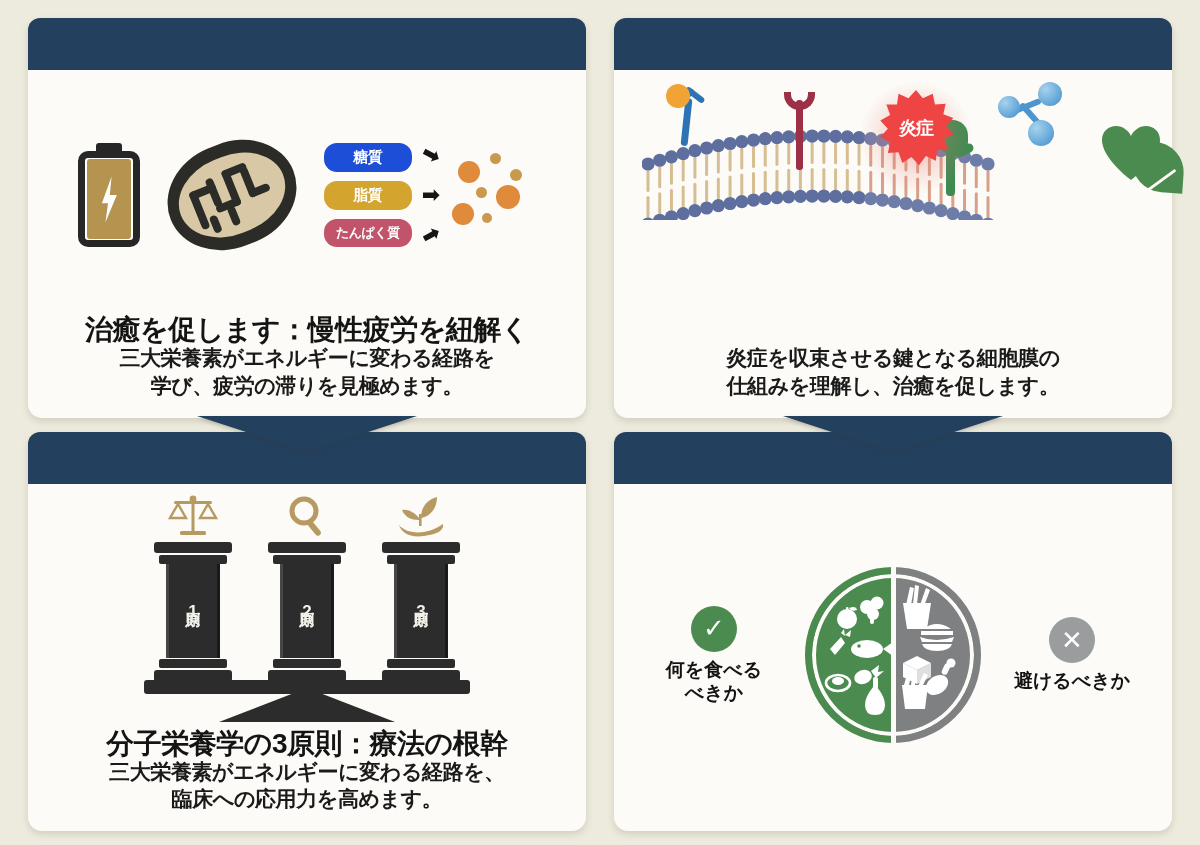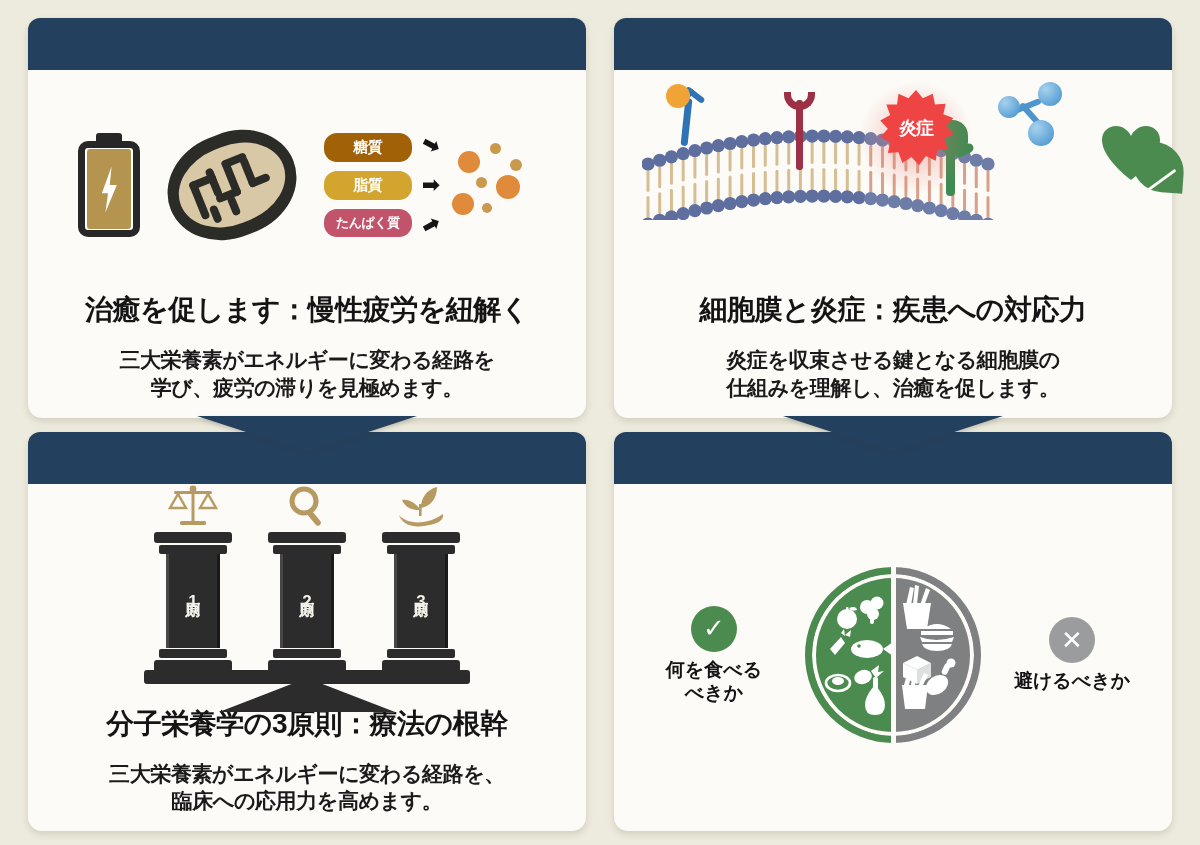--- a/index.html
+++ b/index.html
@@ -54,21 +54,21 @@
     justify-content: center;
     min-height: 0;
   }
   .texts { width: 100%; text-align: center; padding-bottom: 6px; }
   .card-title {
     font-size: 28px; font-weight: 700; color: #141414;
     letter-spacing: -0.5px; line-height: 1.18; white-space: nowrap;
   }
   .card-sub {
     font-size: 21px; font-weight: 700; color: #1a1a1a;
-    line-height: 1.32; margin-top: 20px; letter-spacing: -0.4px;
+    line-height: 1.32; margin-top: 0; letter-spacing: -0.4px; font-family: Liberation Mono, monospace;
   }
   .card-sub span { display: block; white-space: nowrap; }
 
   
   .connector {
     position: absolute;
     left: 50%; bottom: -34px;
     transform: translateX(-50%);
     width: 0; height: 0;
     border-left: 110px solid transparent;
@@ -259,21 +259,21 @@
               <div class="crista" style="left:64px;top:26px;width:26px;height:8px;"></div>
               <div class="crista" style="left:82px;top:30px;width:8px;height:32px;"></div>
               <div class="crista" style="left:82px;top:54px;width:22px;height:8px;"></div>
               <div class="crista" style="left:36px;top:64px;width:8px;height:18px;"></div>
               <div class="crista" style="left:56px;top:62px;width:8px;height:20px;"></div>
             </div>
           </div>
 
           <div class="molecules">
             <div class="badges">
-              <div class="badge" style="background:#a16207">糖質</div>
+              <div class="badge" style="background:#1d4ed8">糖質</div>
               <div class="badge" style="background:#D3A52E">脂質</div>
               <div class="badge" style="background:#C1546B;font-size:13px">たんぱく質</div>
             </div>
             <div class="arrows-col">
               <div class="arr" style="transform:rotate(28deg)">➡</div>
               <div class="arr">➡</div>
               <div class="arr" style="transform:rotate(-28deg)">➡</div>
             </div>
             <div class="dots">
               <div class="dot" style="left:8px;top:14px;width:22px;height:22px;"></div>
@@ -462,21 +462,20 @@
 
             <div class="heartleaf">
               <div class="hl-heart"></div>
               <div class="hl-leaf"></div>
               <div class="hl-vein"></div>
             </div>
 
           </div>
         </div>
         <div class="texts">
-          <div class="card-title">細胞膜と炎症：疾患への対応力</div>
           <div class="card-sub">
             <span>炎症を収束させる鍵となる細胞膜の</span>
             <span>仕組みを理解し、治癒を促します。</span>
           </div>
         </div>
       </div>
       <div class="connector"></div>
     </div>
 
     <div class="card">

